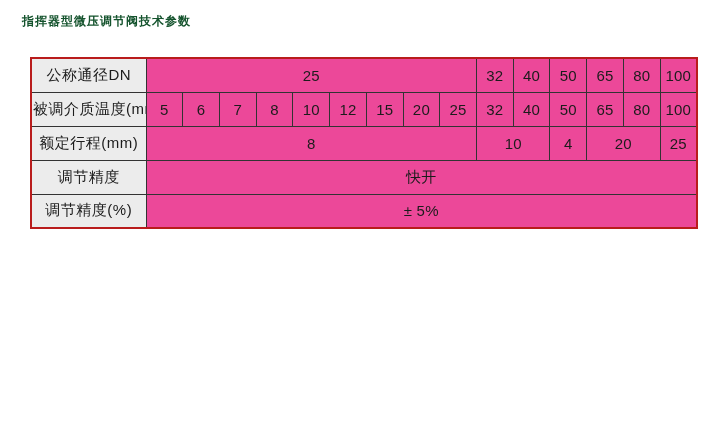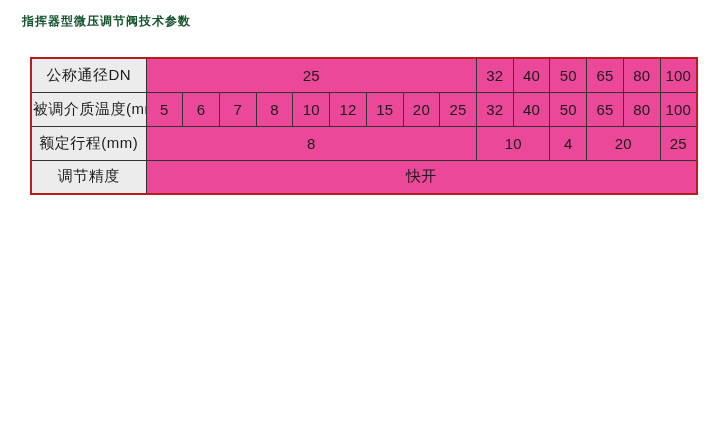--- a/index.html
+++ b/index.html
@@ -106,15 +106,19 @@
           <td colspan="9">8</td>
           <td colspan="2">10</td>
           <td>4</td>
           <td colspan="2">20</td>
           <td>25</td>
         </tr>
         <tr>
           <th>调节精度</th>
           <td colspan="15">快开</td>
         </tr>
+        <tr>
+          <th>调节精度(%)</th>
+          <td colspan="15">± 5%</td>
+        </tr>
       </tbody>
   </table>
 </div>
 
 </body></html>

